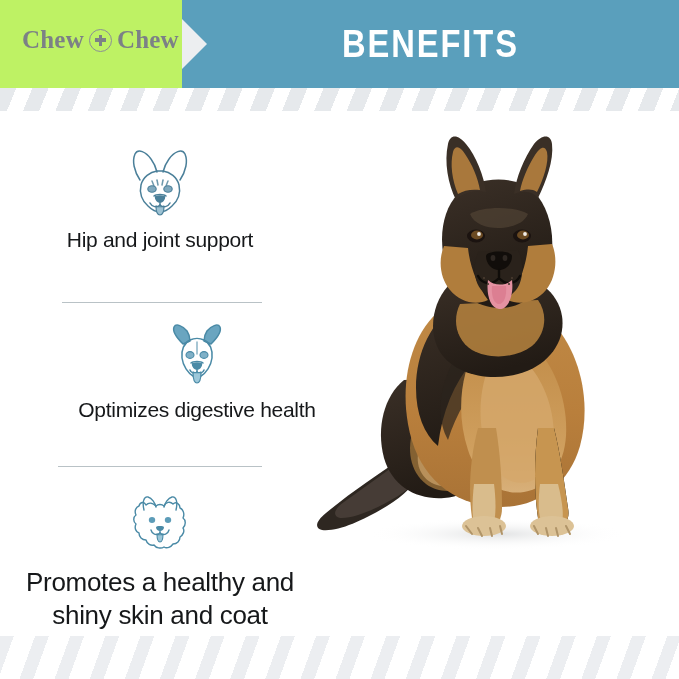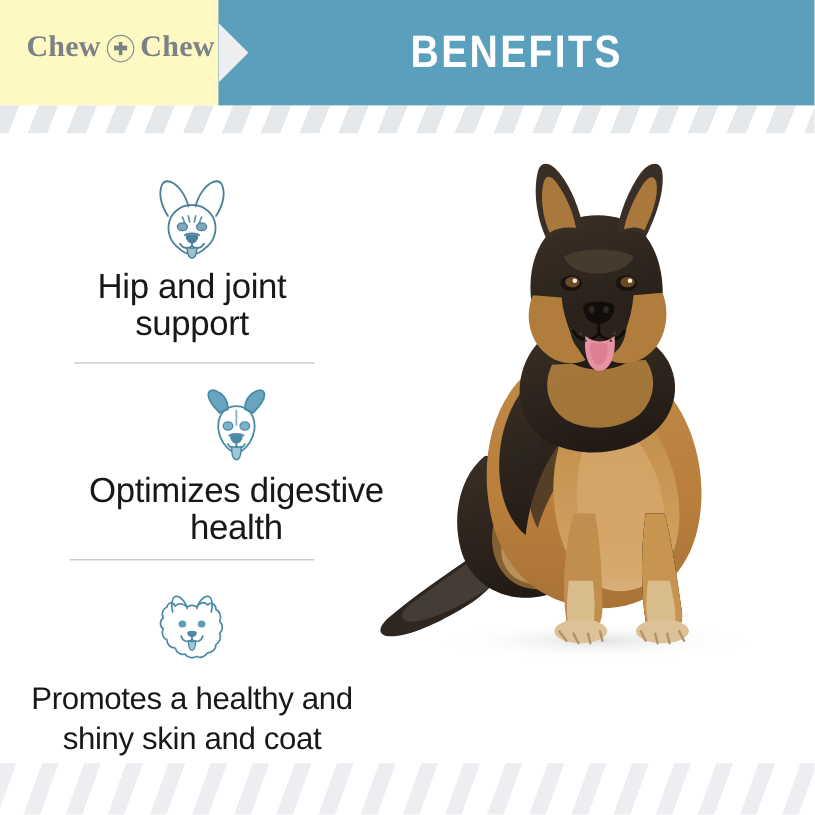--- a/index.html
+++ b/index.html
@@ -8,21 +8,21 @@
     background:#ffffff;
     font-family:"Liberation Sans", sans-serif;
     overflow:hidden;
   }
   .canvas{position:relative;width:679px;height:679px;background:#fff;overflow:hidden;}
 
   
   .header{position:absolute;left:0;top:0;width:679px;height:88px;}
   .header-logo-panel{
     position:absolute;left:0;top:0;width:210px;height:88px;
-    background:#fef9c3;
+    background:#bef264;
   }
   .logo-text{
     position:absolute;left:22px;top:26px;width:170px;
     font-family:"Liberation Serif", serif;
     font-size:25px;font-weight:700;color:#7c8186;
     letter-spacing:.2px;white-space:nowrap;
     display:flex;align-items:center;gap:3px;
   }
   .logo-plus{
     display:inline-flex;align-items:center;justify-content:center;
@@ -79,21 +79,21 @@
   .benefit{position:absolute;left:0;width:320px;text-align:center;}
   .benefit-1{top:22px;}
   .benefit-2{top:192px;padding-left:37px;}
   .benefit-3{top:364px;}
   .benefit-icon{
     display:flex;align-items:center;justify-content:center;
     height:78px;margin-bottom:4px;
   }
   .benefit-label{
     color:#16181a;
-    font-size:29px;line-height:31px;font-weight:400;
+    font-size:21px;line-height:31px;font-weight:400;
     letter-spacing:-.3px;
     margin:0 auto;
     font-family:"Liberation Sans", sans-serif;
   }
   .benefit-1 .benefit-label{width:230px;}
   .benefit-2 .benefit-label{width:260px;}
   .benefit-3 .benefit-label{width:316px;font-size:26px;line-height:33px;}
 
   .divider{
     position:absolute;height:1px;background:#b9c2c6;

